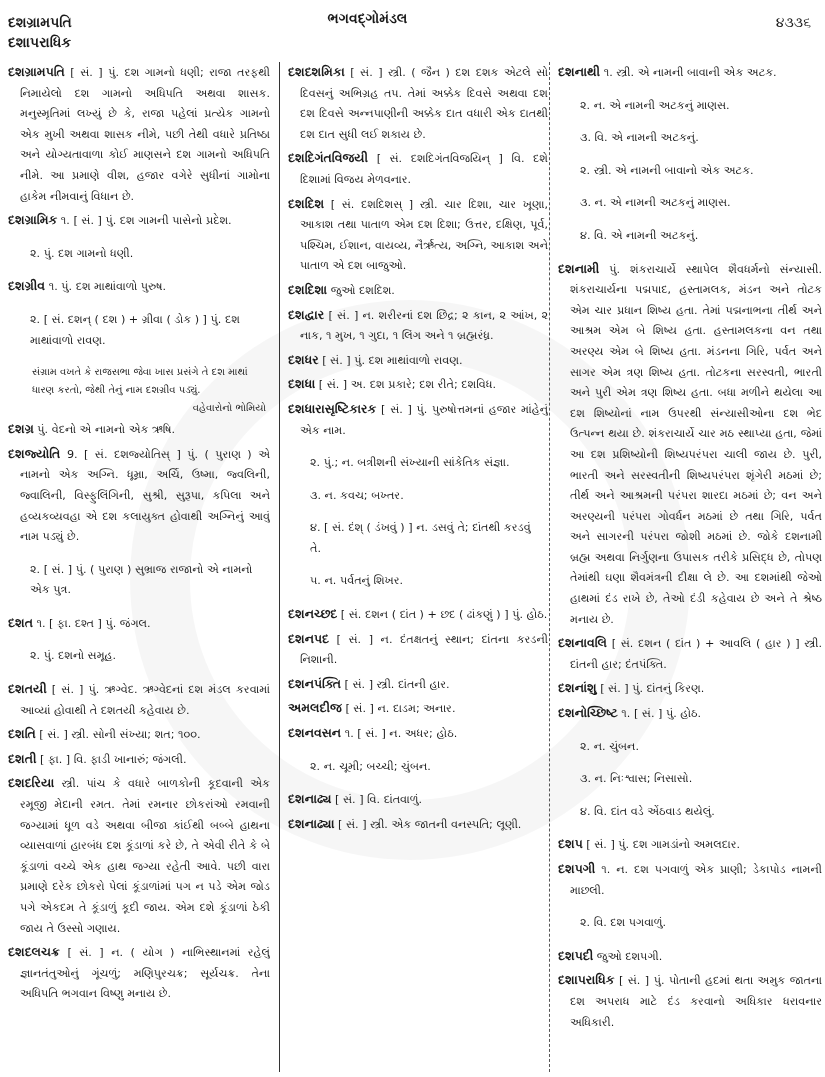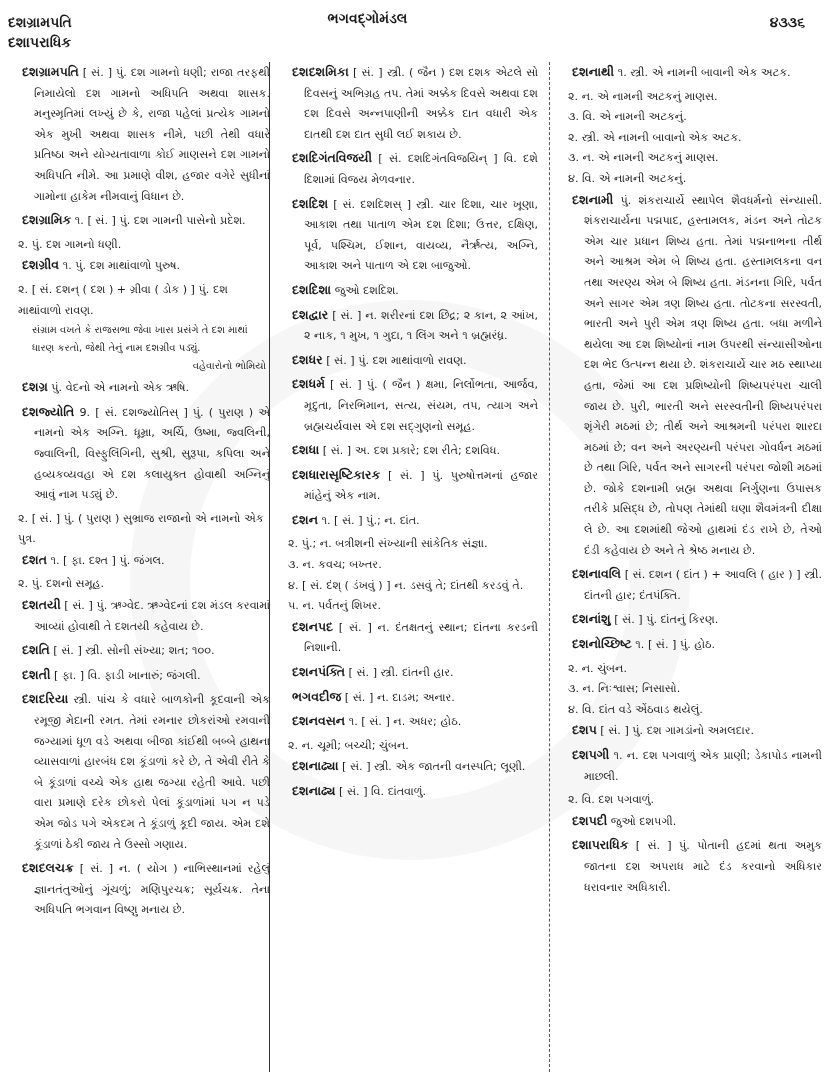--- a/index.html
+++ b/index.html
@@ -4,30 +4,30 @@
 <style>
   html, body { margin:0; padding:0; background:#ffffff; }
   body { width:825px; height:1077px; overflow:hidden; position:relative;
          font-family:"DejaVu Sans", sans-serif; color:#1a1a1a; }
   .header { position:absolute; top:0; left:0; width:825px; height:60px; }
   .guide { position:absolute; left:8px; font-size:14px; font-weight:bold; line-height:18px; }
   .guide.first { top:13px; }
   .guide.last { top:33px; }
   .running-title { position:absolute; top:10px; left:0; width:735px; text-align:center;
                    font-size:14px; font-weight:bold; }
-  .page-no { position:absolute; top:14px; right:20px; font-size:14px; font-weight:bold; }
+  .page-no { position:absolute; top:14px; right:14px; font-size:14px; font-weight:normal; }
   .columns { position:absolute; top:62px; left:6px; width:815px; height:1010px; }
   .col { position:absolute; top:0; height:1010px; overflow:hidden; }
   .col.c1 { left:0; width:264px; }
-  .col.c2 { left:263px; width:262px; border-left:1.5px solid #333; padding-left:6px; }
+  .col.c2 { left:273px; width:262px; border-left:1.5px solid #333; padding-left:6px; }
   .col.c3 { left:543px; width:266px; border-left:1.5px dashed #555; padding-left:6px; }
-  .entry { font-size:11.2px; line-height:20.6px; margin:0 0 3px 16px; padding-left:12px;
+  .entry { font-size:11.2px; line-height:20.6px; margin:0 0 3px 2px; padding-left:12px;
            text-indent:-12px; text-align:justify; }
   .hw { font-weight:bold; font-size:12.5px; }
-  .sense { font-size:11.2px; line-height:20.6px; padding-left:12px; margin:0; }
+  .sense { font-size:11.2px; line-height:20.6px; padding-left:12px; margin:12px; }
   .note { font-size:10px; line-height:18px; padding-left:26px; padding-right:4px; margin:0 0 2px 0; }
   .note-src { display:block; text-align:right; font-size:10px; }
   .watermark { position:absolute; left:130px; top:300px; width:560px; height:560px;
                border-radius:50%; border:60px solid rgba(0,0,0,0.035); box-sizing:border-box; pointer-events:none; }
 </style>
 </head>
 <body>
 
 <div class="watermark"></div>
 
@@ -57,35 +57,34 @@
       <div class="entry"><span class="hw">દશદરિયા</span><span> સ્ત્રી. પાંચ કે વધારે બાળકોની કૂદવાની એક રમૂજી મેદાની રમત. તેમાં રમનાર છોકરાંઓ રમવાની જગ્યામાં ધૂળ વડે અથવા બીજા કાંઈથી બબ્બે હાથના વ્યાસવાળાં હારબંધ દશ કૂંડાળાં કરે છે, તે એવી રીતે કે બે કૂંડાળાં વચ્ચે એક હાથ જગ્યા રહેતી આવે. પછી વારા પ્રમાણે દરેક છોકરો પેલાં કૂંડાળાંમાં પગ ન પડે એમ જોડ પગે એકદમ તે કૂંડાળું કૂદી જાય. એમ દશે કૂંડાળાં ઠેકી જાય તે ઉસ્સો ગણાય.</span></div>
       <div class="entry"><span class="hw">દશદલચક્ર</span><span> [ સં. ] ન. ( યોગ ) નાભિસ્થાનમાં રહેલું જ્ઞાનતંતુઓનું ગૂંચળું; મણિપુરચક્ર; સૂર્યચક્ર. તેના અધિપતિ ભગવાન વિષ્ણુ મનાય છે.</span></div>
     </div>
   <div class="col c2">
       <div class="entry"><span class="hw">દશદશમિકા</span><span> [ સં. ] સ્ત્રી. ( જૈન ) દશ દશક એટલે સો દિવસનું અભિગ્રહ તપ. તેમાં અક્કેક દિવસે અથવા દશ દશ દિવસે અન્નપાણીની અક્કેક દાત વધારી એક દાતથી દશ દાત સુધી લઈ શકાય છે.</span></div>
       <div class="entry"><span class="hw">દશદિગંતવિજયી</span><span> [ સં. દશદિગંતવિજયિન્ ] વિ. દશે દિશામાં વિજય મેળવનાર.</span></div>
       <div class="entry"><span class="hw">દશદિશ</span><span> [ સં. દશદિશસ્ ] સ્ત્રી. ચાર દિશા, ચાર ખૂણા, આકાશ તથા પાતાળ એમ દશ દિશા; ઉત્તર, દક્ષિણ, પૂર્વ, પશ્ચિમ, ઈશાન, વાયવ્ય, નૈર્ઋત્ય, અગ્નિ, આકાશ અને પાતાળ એ દશ બાજુઓ.</span></div>
       <div class="entry"><span class="hw">દશદિશા</span><span> જુઓ દશદિશ.</span></div>
       <div class="entry"><span class="hw">દશદ્વાર</span><span> [ સં. ] ન. શરીરનાં દશ છિદ્ર; ૨ કાન, ૨ આંખ, ૨ નાક, ૧ મુખ, ૧ ગુદા, ૧ લિંગ અને ૧ બ્રહ્મરંધ્ર.</span></div>
       <div class="entry"><span class="hw">દશધર</span><span> [ સં. ] પું. દશ માથાંવાળો રાવણ.</span></div>
-      <div class="entry"><span class="hw">દશધર્મ</span><span> [ સં. ] પું. ( જૈન ) ક્ષમા, નિર્લોભતા, આર્જવ, મૃદુતા, નિરભિમાન, સત્ય, સંયમ, તપ, ત્યાગ અને બ્રહ્મચર્યવાસ એ દશ સદ્ગુણનો સમૂહ.</span></div>
       <div class="entry"><span class="hw">દશધા</span><span> [ સં. ] અ. દશ પ્રકારે; દશ રીતે; દશવિધ.</span></div>
       <div class="entry"><span class="hw">દશધારાસૃષ્ટિકારક</span><span> [ સં. ] પું. પુરુષોત્તમનાં હજાર માંહેનું એક નામ.</span></div>
-      <div class="entry"><span class="hw">દશન</span><span> ૧. [ સં. ] પું.; ન. દાંત.</span></div>
       <div class="sense">૨. પું.; ન. બત્રીશની સંખ્યાની સાંકેતિક સંજ્ઞા.</div>
       <div class="sense">૩. ન. કવચ; બખ્તર.</div>
       <div class="sense">૪. [ સં. દંશ્ ( ડંખવું ) ] ન. ડસવું તે; દાંતથી કરડવું તે.</div>
       <div class="sense">૫. ન. પર્વતનું શિખર.</div>
+      <div class="entry"><span class="hw">દશનચ્છદ</span><span> [ સં. દશન ( દાંત ) + છદ ( ઢાંકણું ) ] પું. હોઠ.</span></div>
       <div class="entry"><span class="hw">દશનપદ</span><span> [ સં. ] ન. દંતક્ષતનું સ્થાન; દાંતના કરડની નિશાની.</span></div>
       <div class="entry"><span class="hw">દશનપંક્તિ</span><span> [ સં. ] સ્ત્રી. દાંતની હાર.</span></div>
-      <div class="entry"><span class="hw">ભગવદીજ</span><span> [ સં. ] ન. દાડમ; અનાર.</span></div>
+      <div class="entry"><span class="hw">અમલદીજ</span><span> [ સં. ] ન. દાડમ; અનાર.</span></div>
       <div class="entry"><span class="hw">દશનવસન</span><span> ૧. [ સં. ] ન. અધર; હોઠ.</span></div>
       <div class="sense">૨. ન. ચૂમી; બચ્ચી; ચુંબન.</div>
+      <div class="entry"><span class="hw">દશનાઢ્ય</span><span> [ સં. ] વિ. દાંતવાળું.</span></div>
       <div class="entry"><span class="hw">દશનાઢ્યા</span><span> [ સં. ] સ્ત્રી. એક જાતની વનસ્પતિ; લૂણી.</span></div>
-      <div class="entry"><span class="hw">દશનાઢ્ય</span><span> [ સં. ] વિ. દાંતવાળું.</span></div>
     </div>
   <div class="col c3">
       <div class="entry"><span class="hw">દશનાથી</span><span> ૧. સ્ત્રી. એ નામની બાવાની એક અટક.</span></div>
       <div class="sense">૨. ન. એ નામની અટકનું માણસ.</div>
       <div class="sense">૩. વિ. એ નામની અટકનું.</div>
       <div class="sense">૨. સ્ત્રી. એ નામની બાવાનો એક અટક.</div>
       <div class="sense">૩. ન. એ નામની અટકનું માણસ.</div>
       <div class="sense">૪. વિ. એ નામની અટકનું.</div>
       <div class="entry"><span class="hw">દશનામી</span><span> પું. શંકરાચાર્યે સ્થાપેલ શૈવધર્મનો સંન્યાસી. શંકરાચાર્યના પદ્મપાદ, હસ્તામલક, મંડન અને તોટક એમ ચાર પ્રધાન શિષ્ય હતા. તેમાં પદ્મનાભના તીર્થ અને આશ્રમ એમ બે શિષ્ય હતા. હસ્તામલકના વન તથા અરણ્ય એમ બે શિષ્ય હતા. મંડનના ગિરિ, પર્વત અને સાગર એમ ત્રણ શિષ્ય હતા. તોટકના સરસ્વતી, ભારતી અને પુરી એમ ત્રણ શિષ્ય હતા. બધા મળીને થયેલા આ દશ શિષ્યોનાં નામ ઉપરથી સંન્યાસીઓના દશ ભેદ ઉત્પન્ન થયા છે. શંકરાચાર્યે ચાર મઠ સ્થાપ્યા હતા, જેમાં આ દશ પ્રશિષ્યોની શિષ્યપરંપરા ચાલી જાય છે. પુરી, ભારતી અને સરસ્વતીની શિષ્યપરંપરા શૃંગેરી મઠમાં છે; તીર્થ અને આશ્રમની પરંપરા શારદા મઠમાં છે; વન અને અરણ્યની પરંપરા ગોવર્ધન મઠમાં છે તથા ગિરિ, પર્વત અને સાગરની પરંપરા જોશી મઠમાં છે. જોકે દશનામી બ્રહ્મ અથવા નિર્ગુણના ઉપાસક તરીકે પ્રસિદ્ધ છે, તોપણ તેમાંથી ઘણા શૈવમંત્રની દીક્ષા લે છે. આ દશમાંથી જેઓ હાથમાં દંડ રાખે છે, તેઓ દંડી કહેવાય છે અને તે શ્રેષ્ઠ મનાય છે.</span></div>
       <div class="entry"><span class="hw">દશનાવલિ</span><span> [ સં. દશન ( દાંત ) + આવલિ ( હાર ) ] સ્ત્રી. દાંતની હાર; દંતપંક્તિ.</span></div>

